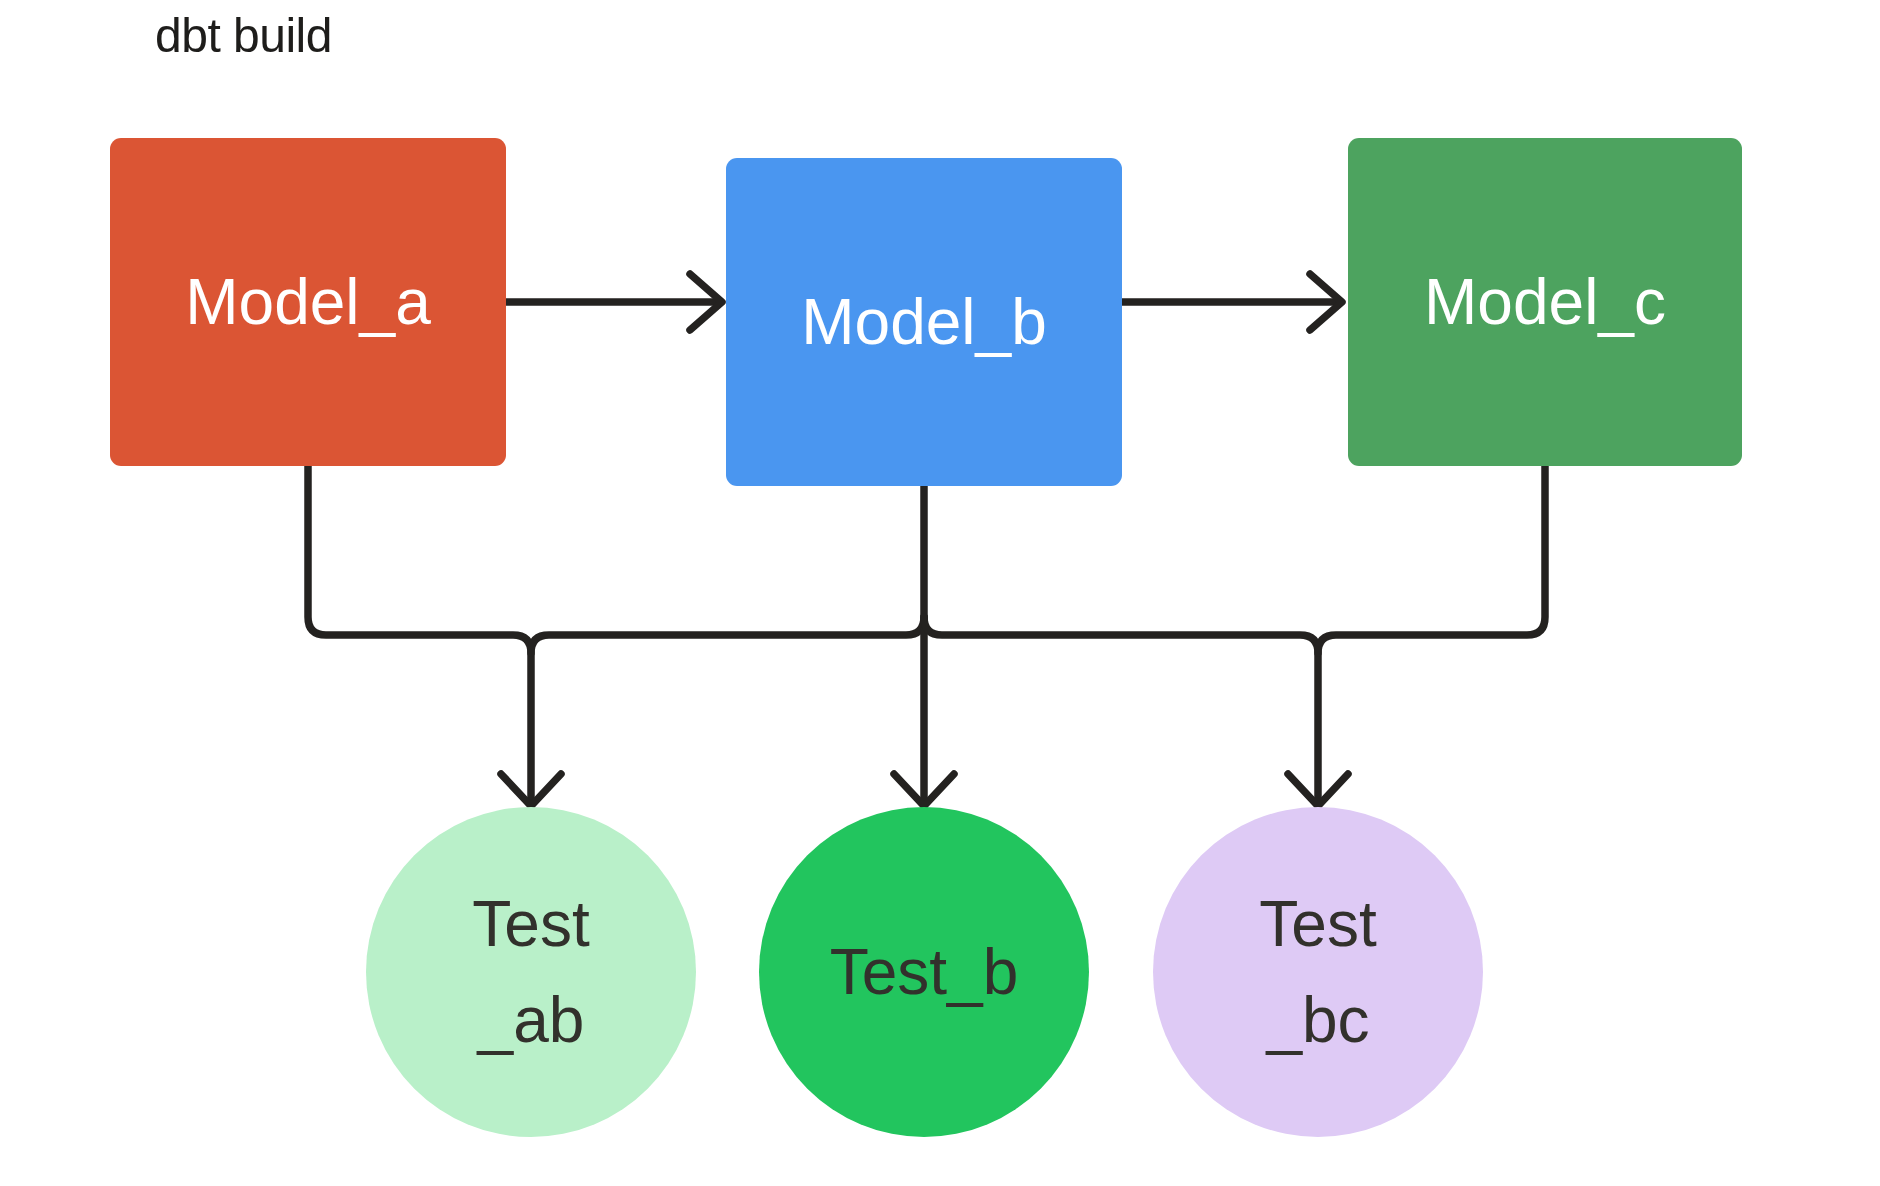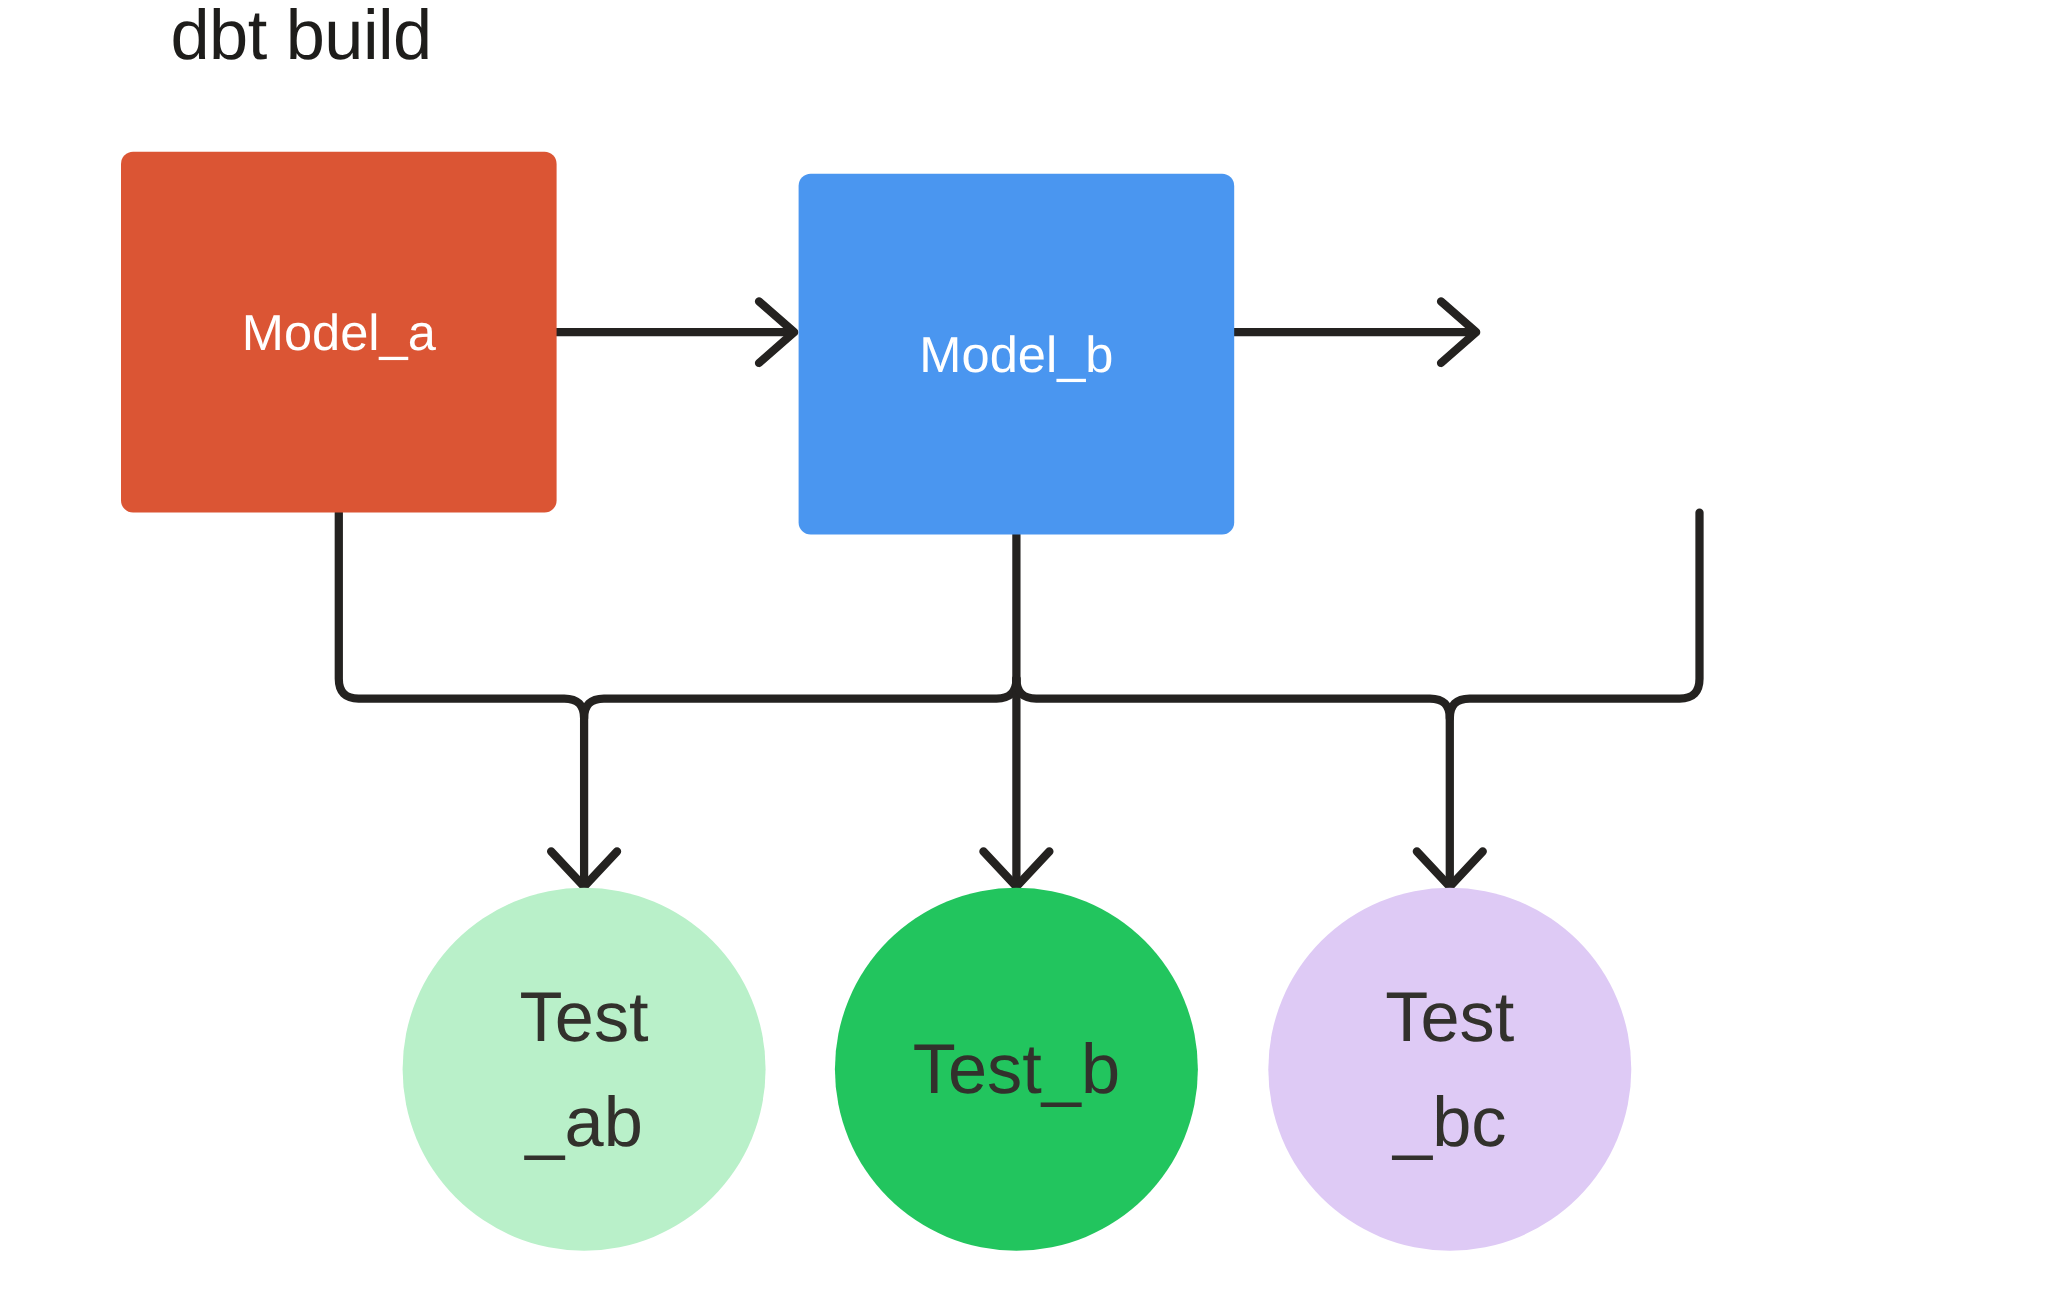--- a/index.html
+++ b/index.html
@@ -12,39 +12,39 @@
     overflow: hidden;
   }
   .edges-svg {
     position: absolute;
     left: 0; top: 0;
     width: 1880px; height: 1186px;
   }
   .diagram-title {
     position: absolute;
     left: 155px;
-    top: 0;
-    font-size: 64px;
+    top: 12px;
+    font-size: 48px;
     line-height: 1;
     font-weight: 400;
     color: #1e1d1b;
     letter-spacing: -0.5px;
     white-space: nowrap;
   }
   .model-box {
     position: absolute;
     top: 138px;
     width: 396px;
     height: 328px;
     border-radius: 11px;
     display: flex;
     align-items: center;
     justify-content: center;
     color: #ffffff;
-    font-size: 46px;
+    font-size: 64px;
     line-height: 1;
     white-space: nowrap;
   }
   .model-a { left: 110px; }
   .model-b { left: 726px; margin-top: 20px; }
   .model-c { left: 1348px; width: 394px; }
   .test-circle {
     position: absolute;
     top: 807px;
     width: 330px;
@@ -94,20 +94,23 @@
   <div class="diagram-title" style="color: rgb(30, 29, 27);">dbt build</div>
 
   <div class="model-box model-a" style="background-color: rgb(219, 85, 52);">
     <span>Model_a</span>
   </div>
 
   <div class="model-box model-b" style="background-color: rgb(74, 150, 240);">
     <span>Model_b</span>
   </div>
 
+  <div class="model-box model-c" style="background-color: rgb(77, 163, 95);">
+    <span>Model_c</span>
+  </div>
 
   <div class="test-circle test-ab" style="background-color: rgb(185, 240, 201);">
     <span>Test
 _ab</span>
   </div>
 
   <div class="test-circle test-b" style="background-color: #22c55e;">
     <span>Test_b</span>
   </div>
 

